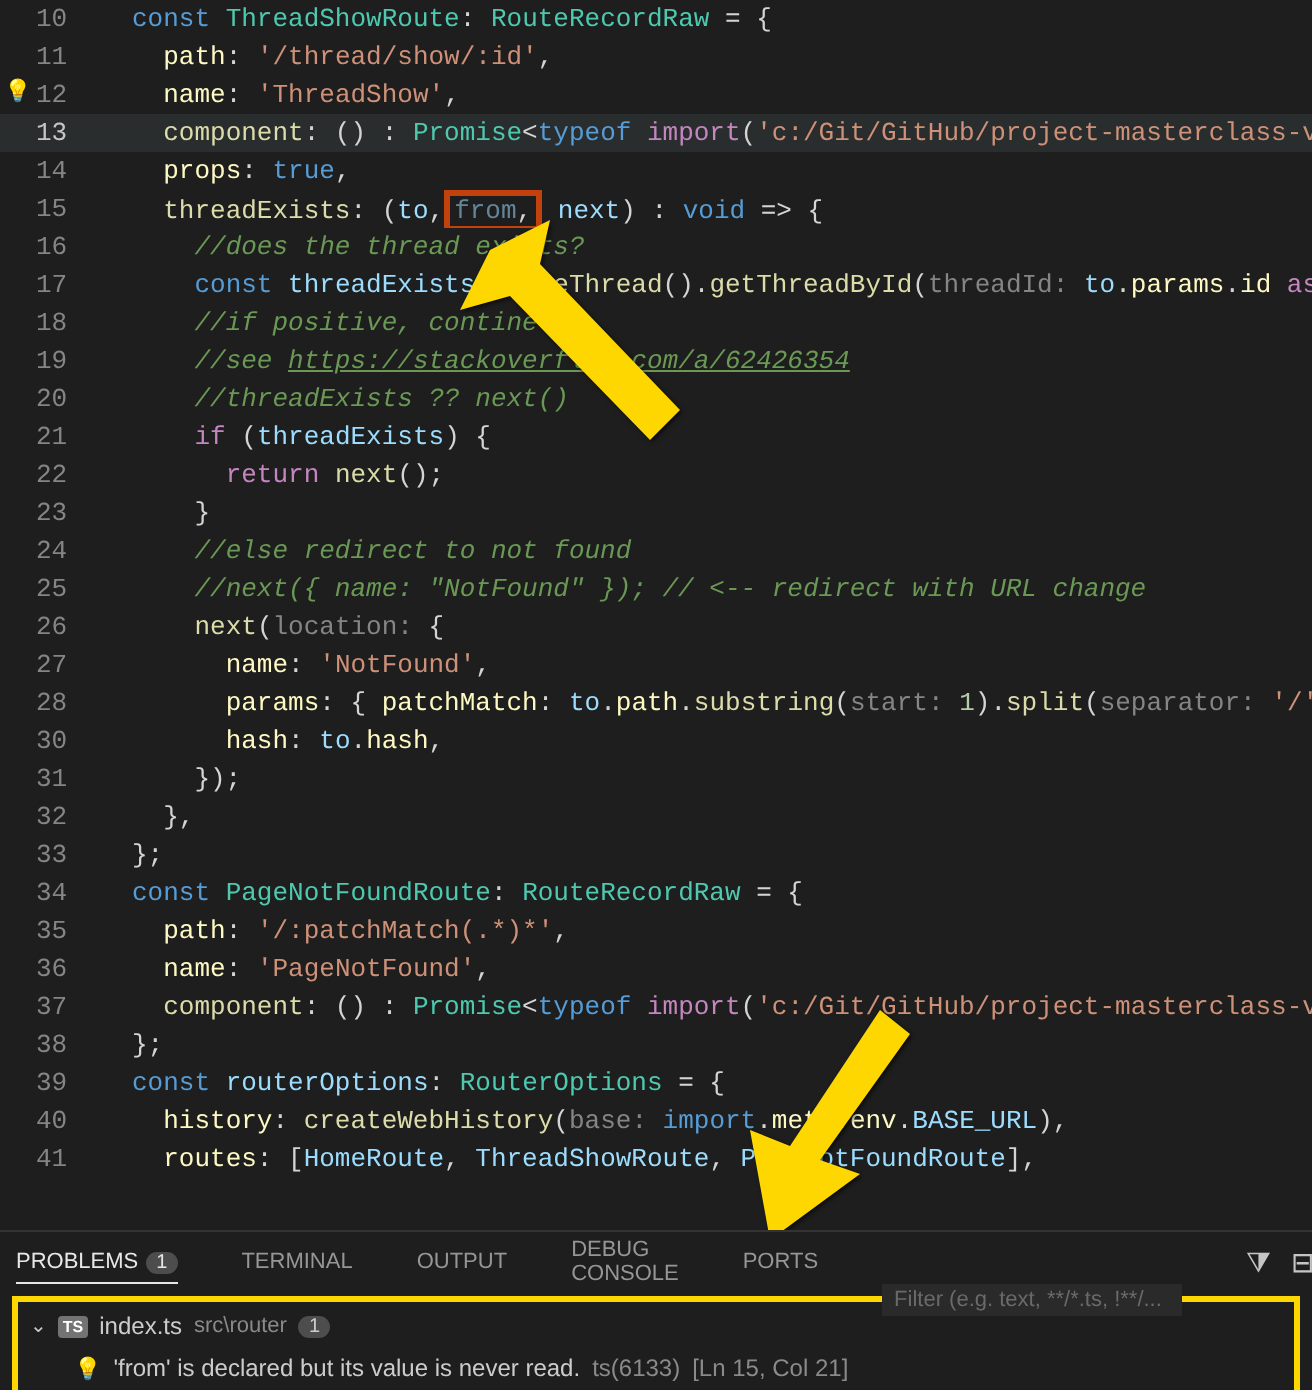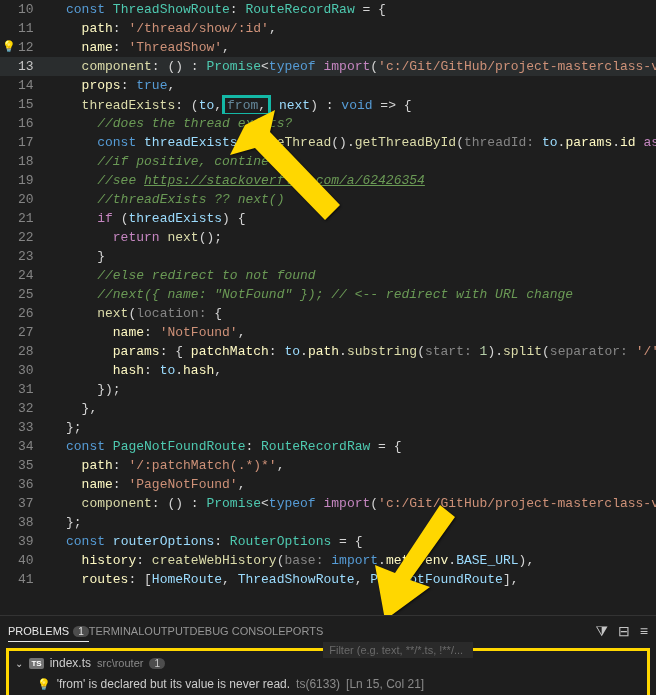--- a/index.html
+++ b/index.html
@@ -24,37 +24,37 @@
     .kw-purple { color: #c586c0; }
     .type { color: #4ec9b0; }
     .var { color: #9cdcfe; }
     .fn { color: #dcdcaa; margin-top: 24px; }
     .str { color: #ce9178; }
     .comment { color: #6a9955; font-style: italic; }
     .num { color: #b5cea8; }
     .prop { color: #fef9c3; }
     .param-hint { color: #858585; }
     .unused { opacity: 0.55; }
-    .highlight-box { border: 3px solid #14b8a6; padding: 0 2px; display: inline-block; line-height: 15px; }
+    .highlight-box { border: 3px solid #c2410c; padding: 0 2px; display: inline-block; line-height: 15px; }
     .arrow {
       position: absolute;
       pointer-events: none;
     }
     .arrow svg { filter: drop-shadow(1px 1px 1px rgba(0,0,0,0.6)); }
     .panel {
       border-top: 1px solid #333;
       background: #1e1e1e;
       height: 80px;
     }
     .tabs {
       display: flex;
       align-items: center;
       height: 30px;
       padding: 0 8px;
-      gap: 0;
+      gap: 32px;
       font-family: 'Segoe UI', sans-serif;
       font-size: 11px;
       color: #969696;
     }
     .tab { cursor: pointer; text-transform: uppercase; padding: 4px 0; }
     .tab.active { color: #e7e7e7; border-bottom: 1px solid #e7e7e7; }
     .tab-badge { background: #4d4d4d; border-radius: 8px; padding: 0 5px; font-size: 10px; margin-left: 4px; }
     .filter-input {
       background: #2a2a2a;
       border: none;

